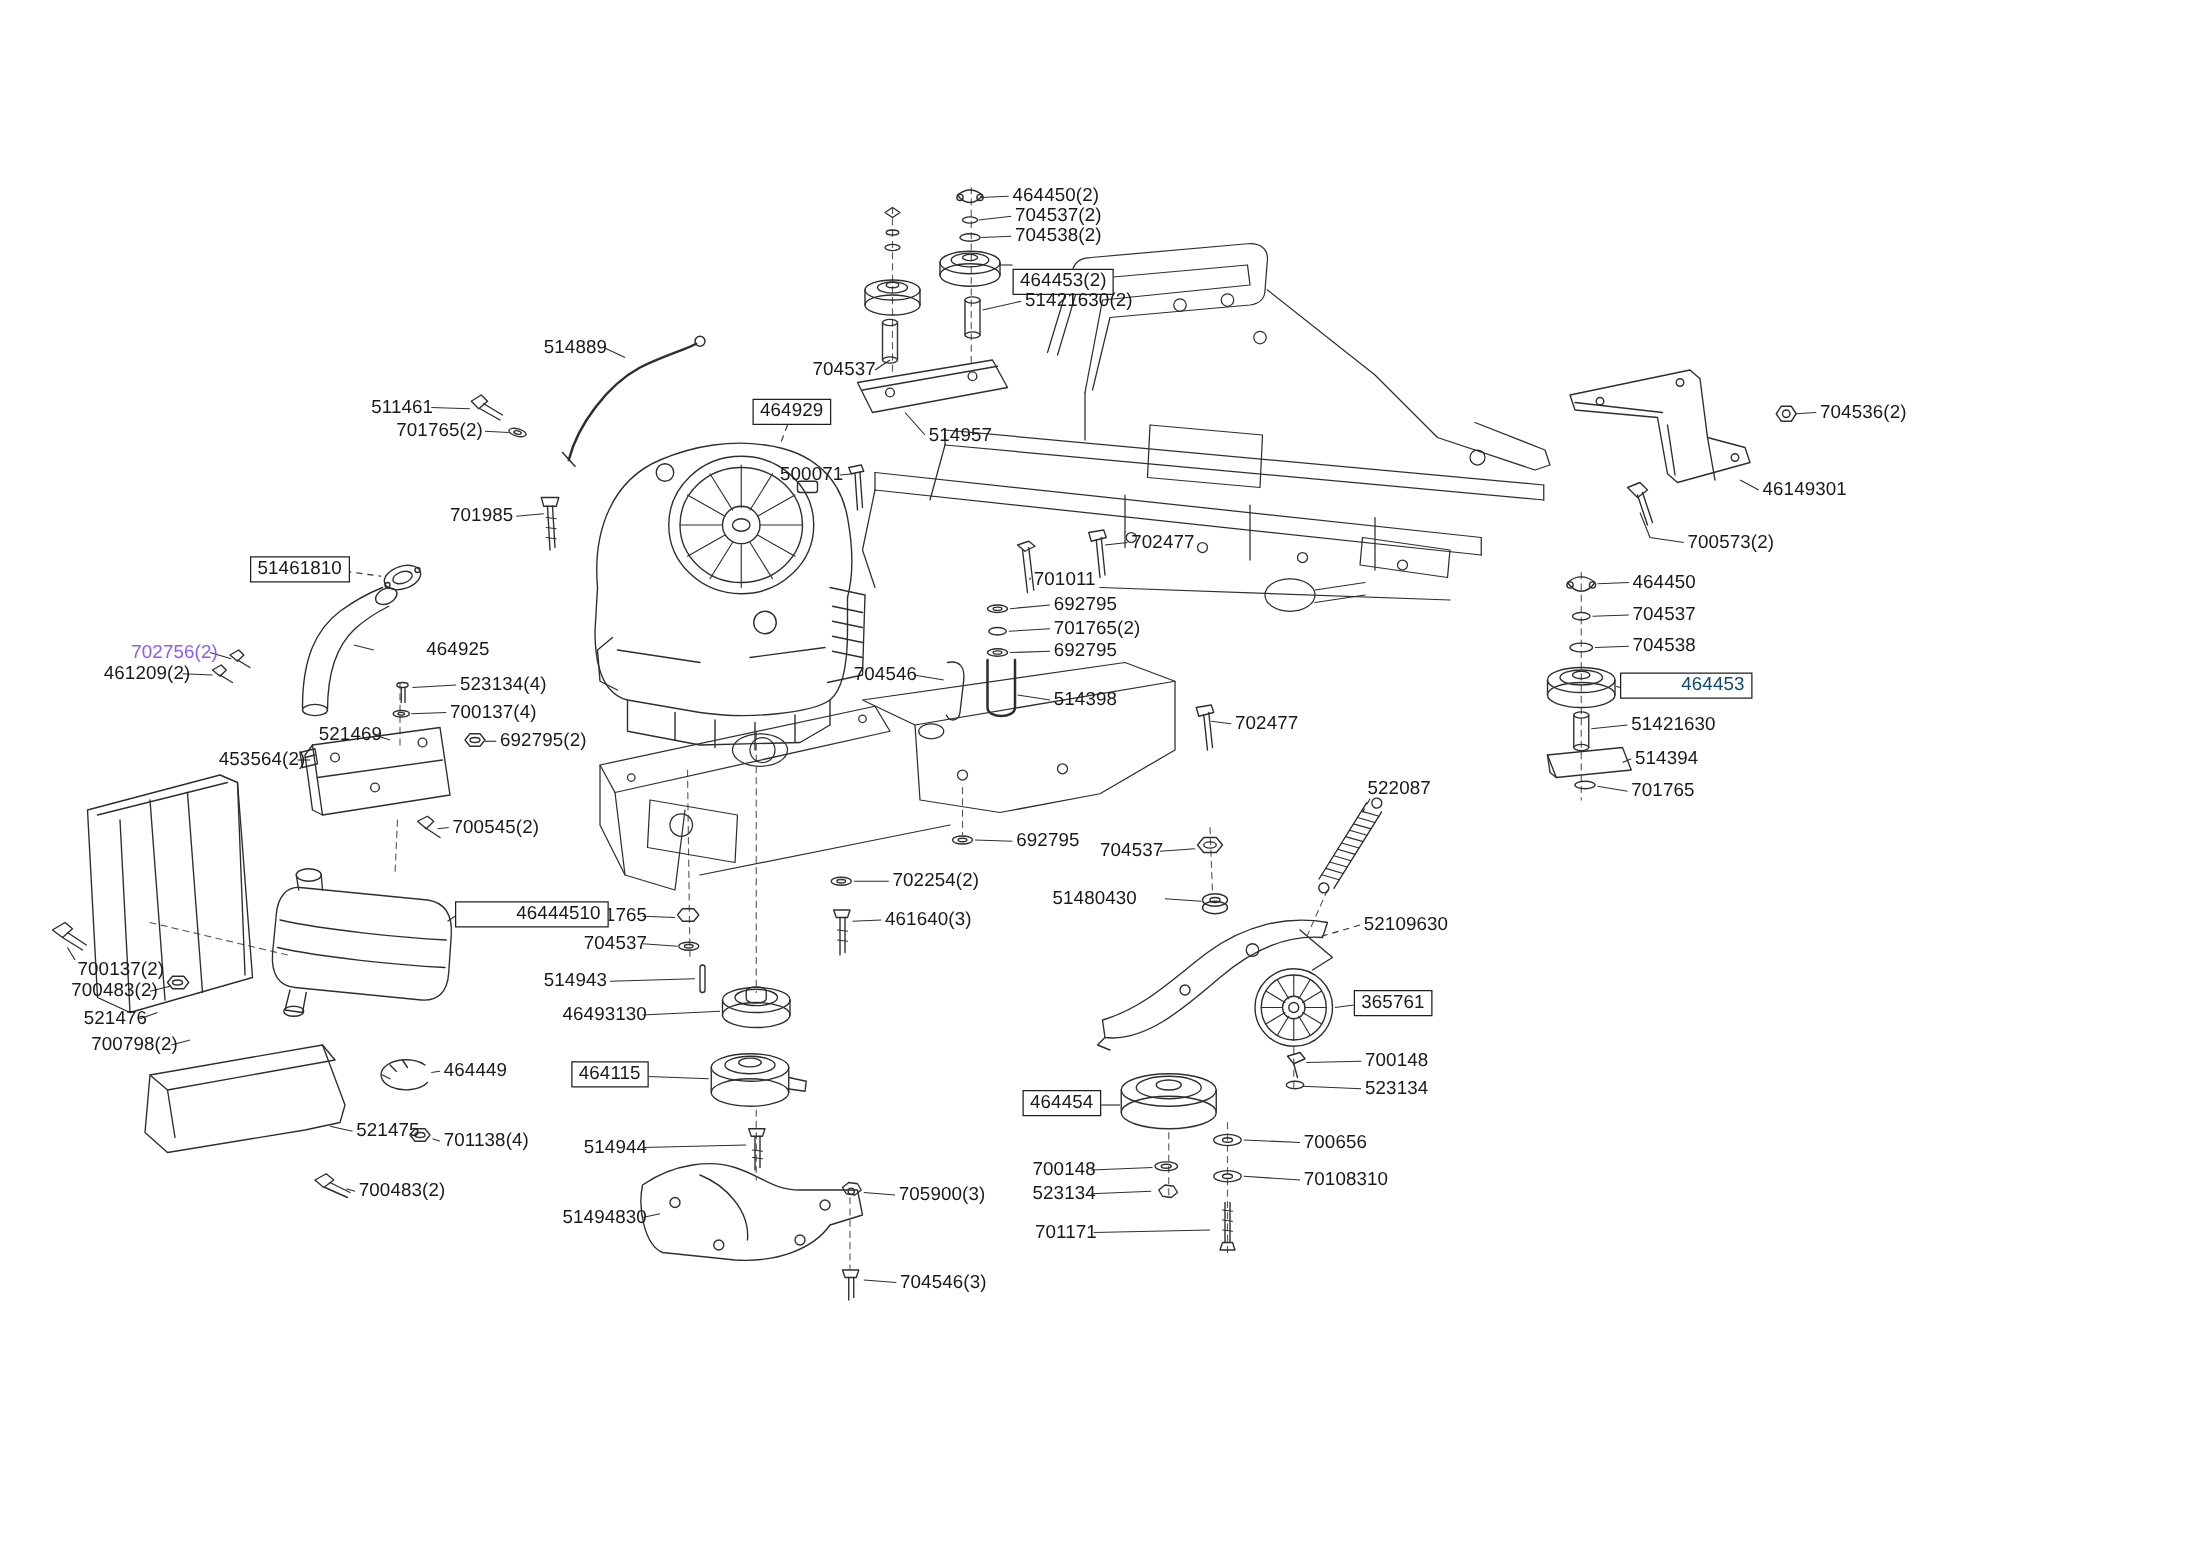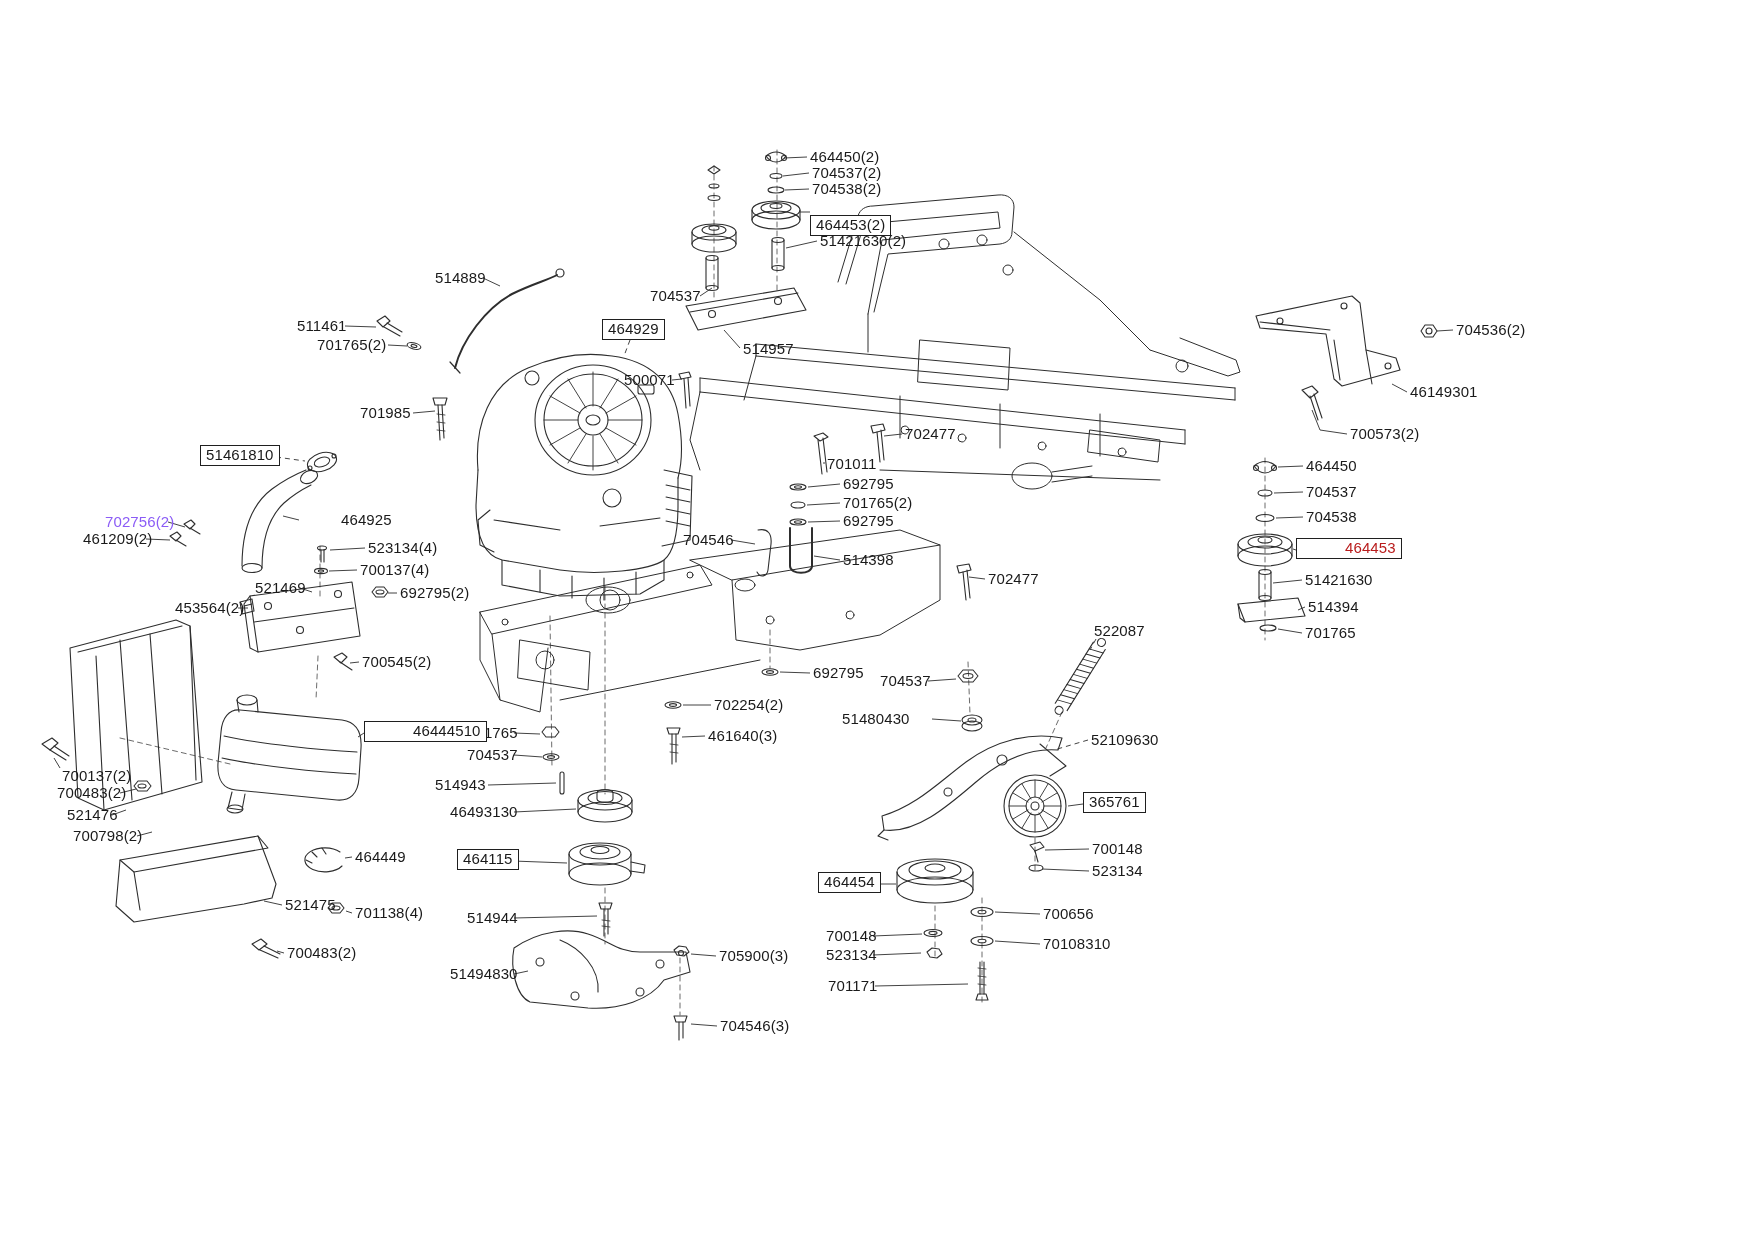--- a/index.html
+++ b/index.html
@@ -539,21 +539,21 @@
       <div class="part-label" style="left: 1350px; top: 426px; color: rgb(26, 26, 26);">700573(2)</div>
       <div class="part-label" style="left: 360px; top: 405px; color: rgb(26, 26, 26);">701985</div>
       <div class="part-label" style="left: 905px; top: 426px; color: rgb(26, 26, 26);">702477</div>
       <div class="part-label" style="left: 827px; top: 456px; color: rgb(26, 26, 26);">701011</div>
       <div class="part-label" style="left: 843px; top: 476px; color: rgb(26, 26, 26);">692795</div>
       <div class="part-label" style="left: 843px; top: 495px; color: rgb(26, 26, 26);">701765(2)</div>
       <div class="part-label" style="left: 843px; top: 513px; color: rgb(26, 26, 26);">692795</div>
       <div class="part-label" style="left: 1306px; top: 458px; color: rgb(26, 26, 26);">464450</div>
       <div class="part-label" style="left: 1306px; top: 484px; color: rgb(26, 26, 26);">704537</div>
       <div class="part-label" style="left: 1306px; top: 509px; color: rgb(26, 26, 26);">704538</div>
-      <div class="part-label boxed" style="left: 1302px; top: 541px; color: #b91c1c; padding-left: 48px;">464453</div>
+      <div class="part-label boxed" style="left: 1302px; top: 541px; color: #0c4a6e; padding-left: 48px;">464453</div>
       <div class="part-label" style="left: 1305px; top: 572px; color: rgb(26, 26, 26);">51421630</div>
       <div class="part-label" style="left: 1308px; top: 599px; color: rgb(26, 26, 26);">514394</div>
       <div class="part-label" style="left: 1305px; top: 625px; color: rgb(26, 26, 26);">701765</div>
       <div class="part-label boxed" style="left: 206px; top: 448px; color: rgb(26, 26, 26);">51461810</div>
       <div class="part-label" style="left: 105px; top: 514px; color: #8b5cf6;">702756(2)</div>
       <div class="part-label" style="left: 83px; top: 531px; color: rgb(26, 26, 26);">461209(2)</div>
       <div class="part-label" style="left: 302px; top: 512px; color: rgb(26, 26, 26); margin-left: 39px;">464925</div>
       <div class="part-label" style="left: 368px; top: 540px; color: rgb(26, 26, 26);">523134(4)</div>
       <div class="part-label" style="left: 360px; top: 562px; color: rgb(26, 26, 26);">700137(4)</div>
       <div class="part-label" style="left: 255px; top: 580px; color: rgb(26, 26, 26);">521469</div>

